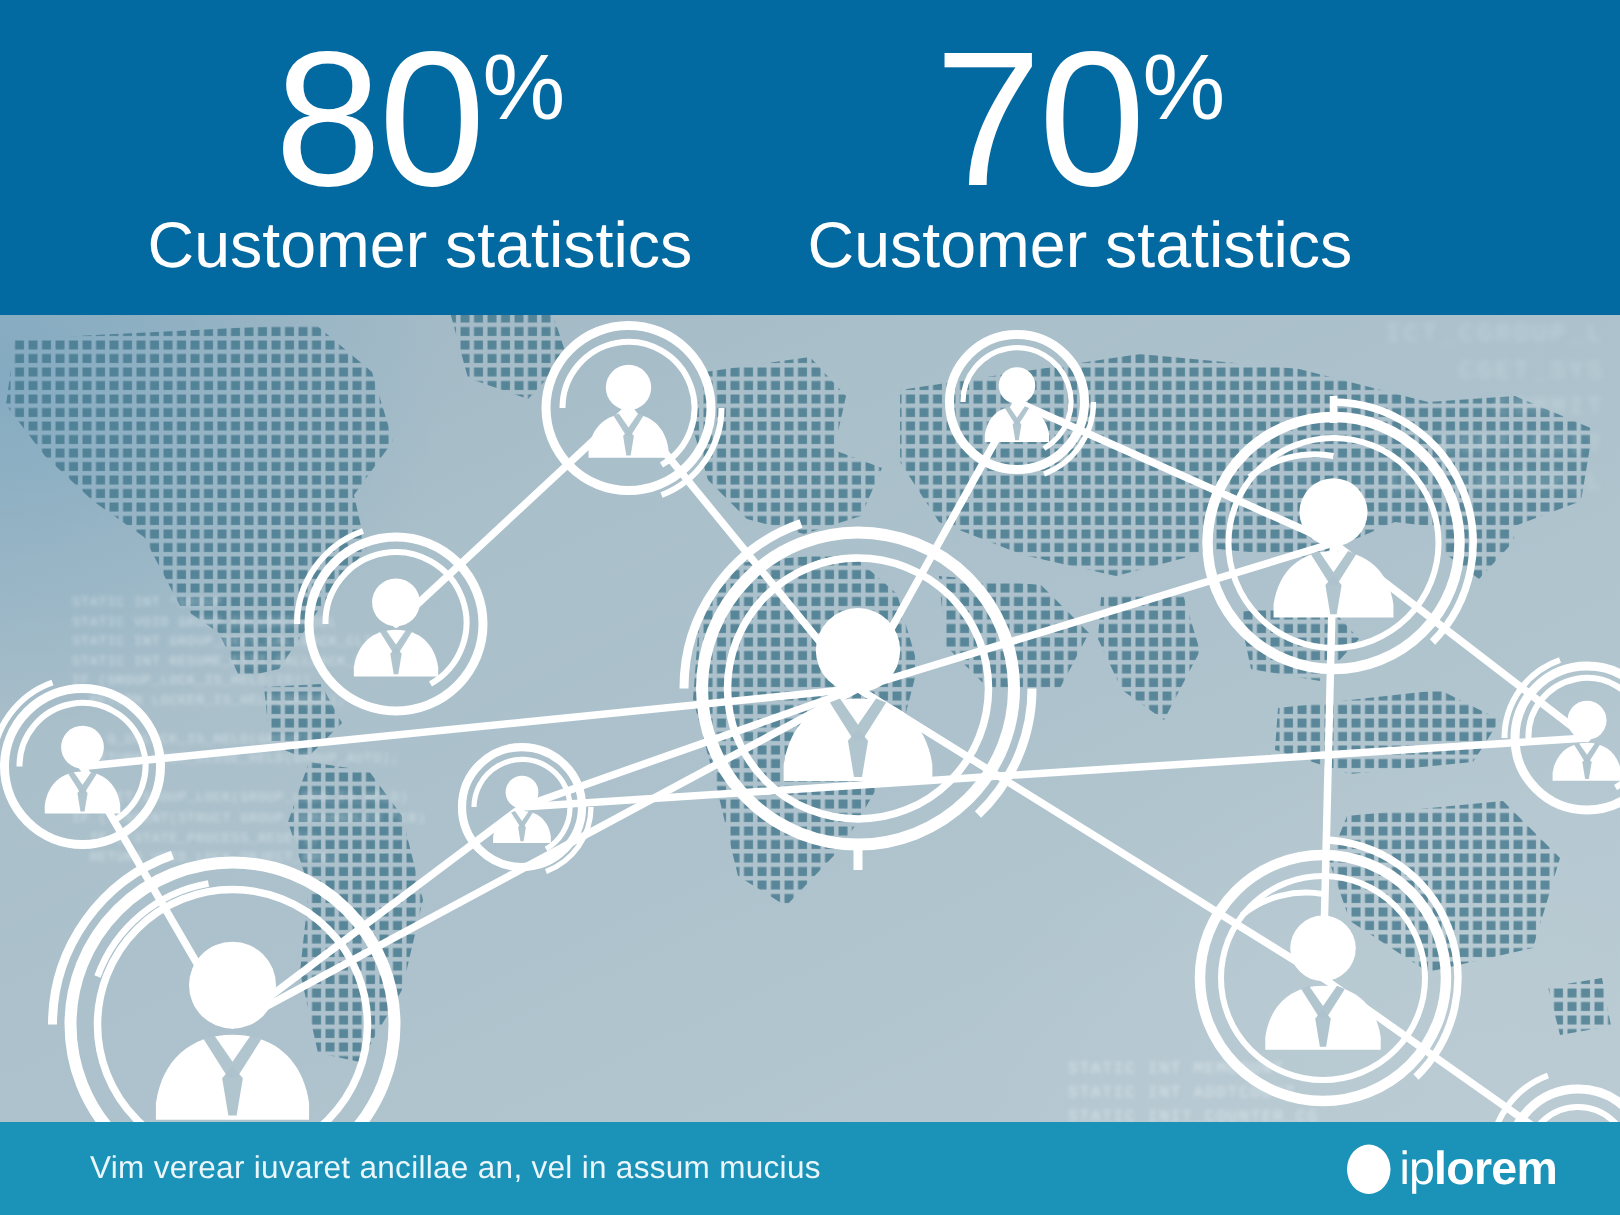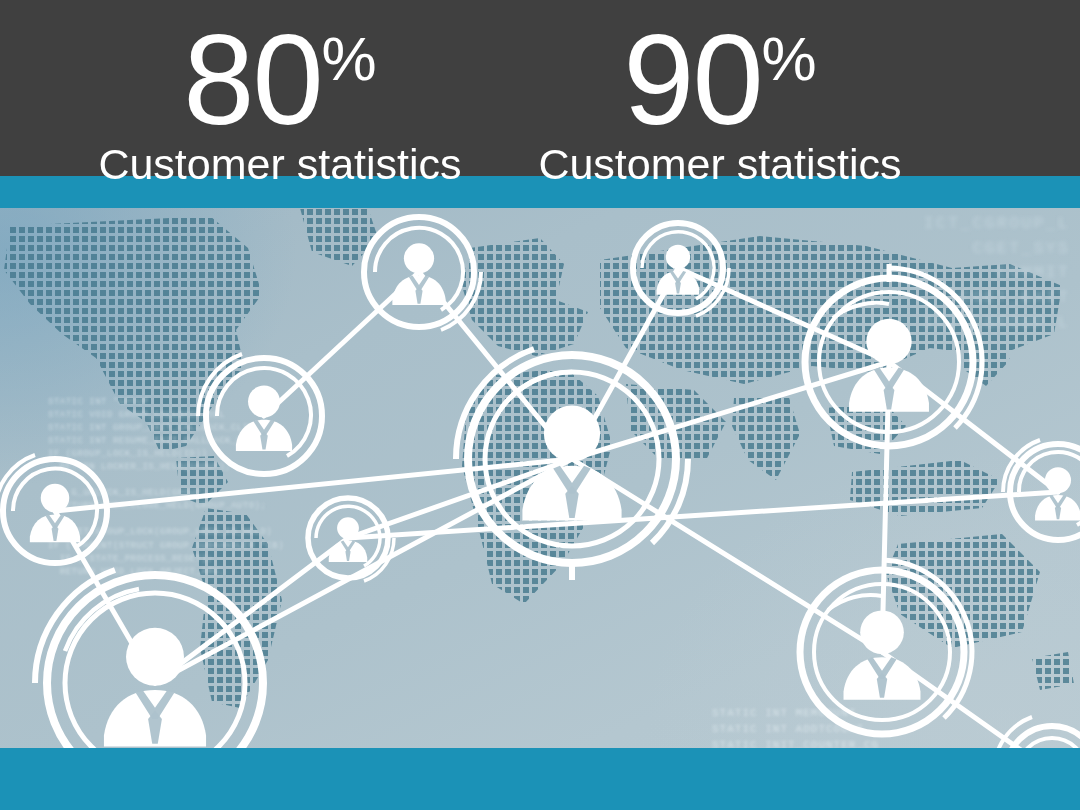--- a/index.html
+++ b/index.html
@@ -17,22 +17,22 @@
     height: 810px;
     overflow: hidden;
     background: #1b92b7;
   }
 
   
   .header {
     position: absolute;
     left: 0; top: 0;
     width: 1080px;
-    height: 176px;
-    background: #404040;
+    height: 210px;
+    background: #0369a1;
     z-index: 40;
   }
   .stat {
     position: absolute;
     text-align: center;
     color: #ffffff;
   }
   .stat-80 { left: 60px; top: 10px; width: 440px; }
   .stat-70 { left: 500px; top: 10px; width: 440px; }
 
@@ -355,20 +355,27 @@
   </div>
 
   <div class="header">
 
     <div class="stat stat-80">
       <span class="stat-value"><span>80</span><span class="pct">%</span></span>
       <span class="stat-label">Customer statistics</span>
     </div>
 
     <div class="stat stat-70">
-      <span class="stat-value"><span>90</span><span class="pct">%</span></span>
+      <span class="stat-value"><span>70</span><span class="pct">%</span></span>
       <span class="stat-label">Customer statistics</span>
     </div>
 
   </div>
 
+  <div class="footer">
+    <div class="footer-text">Vim verear iuvaret ancillae an, vel in assum mucius</div>
+    <div class="logo">
+      <div class="logo-dot"></div>
+      <div class="logo-text"><span class="lw">ip</span><span class="lb">lorem</span></div>
+    </div>
+  </div>
 
 </div>
 
 </body></html>

